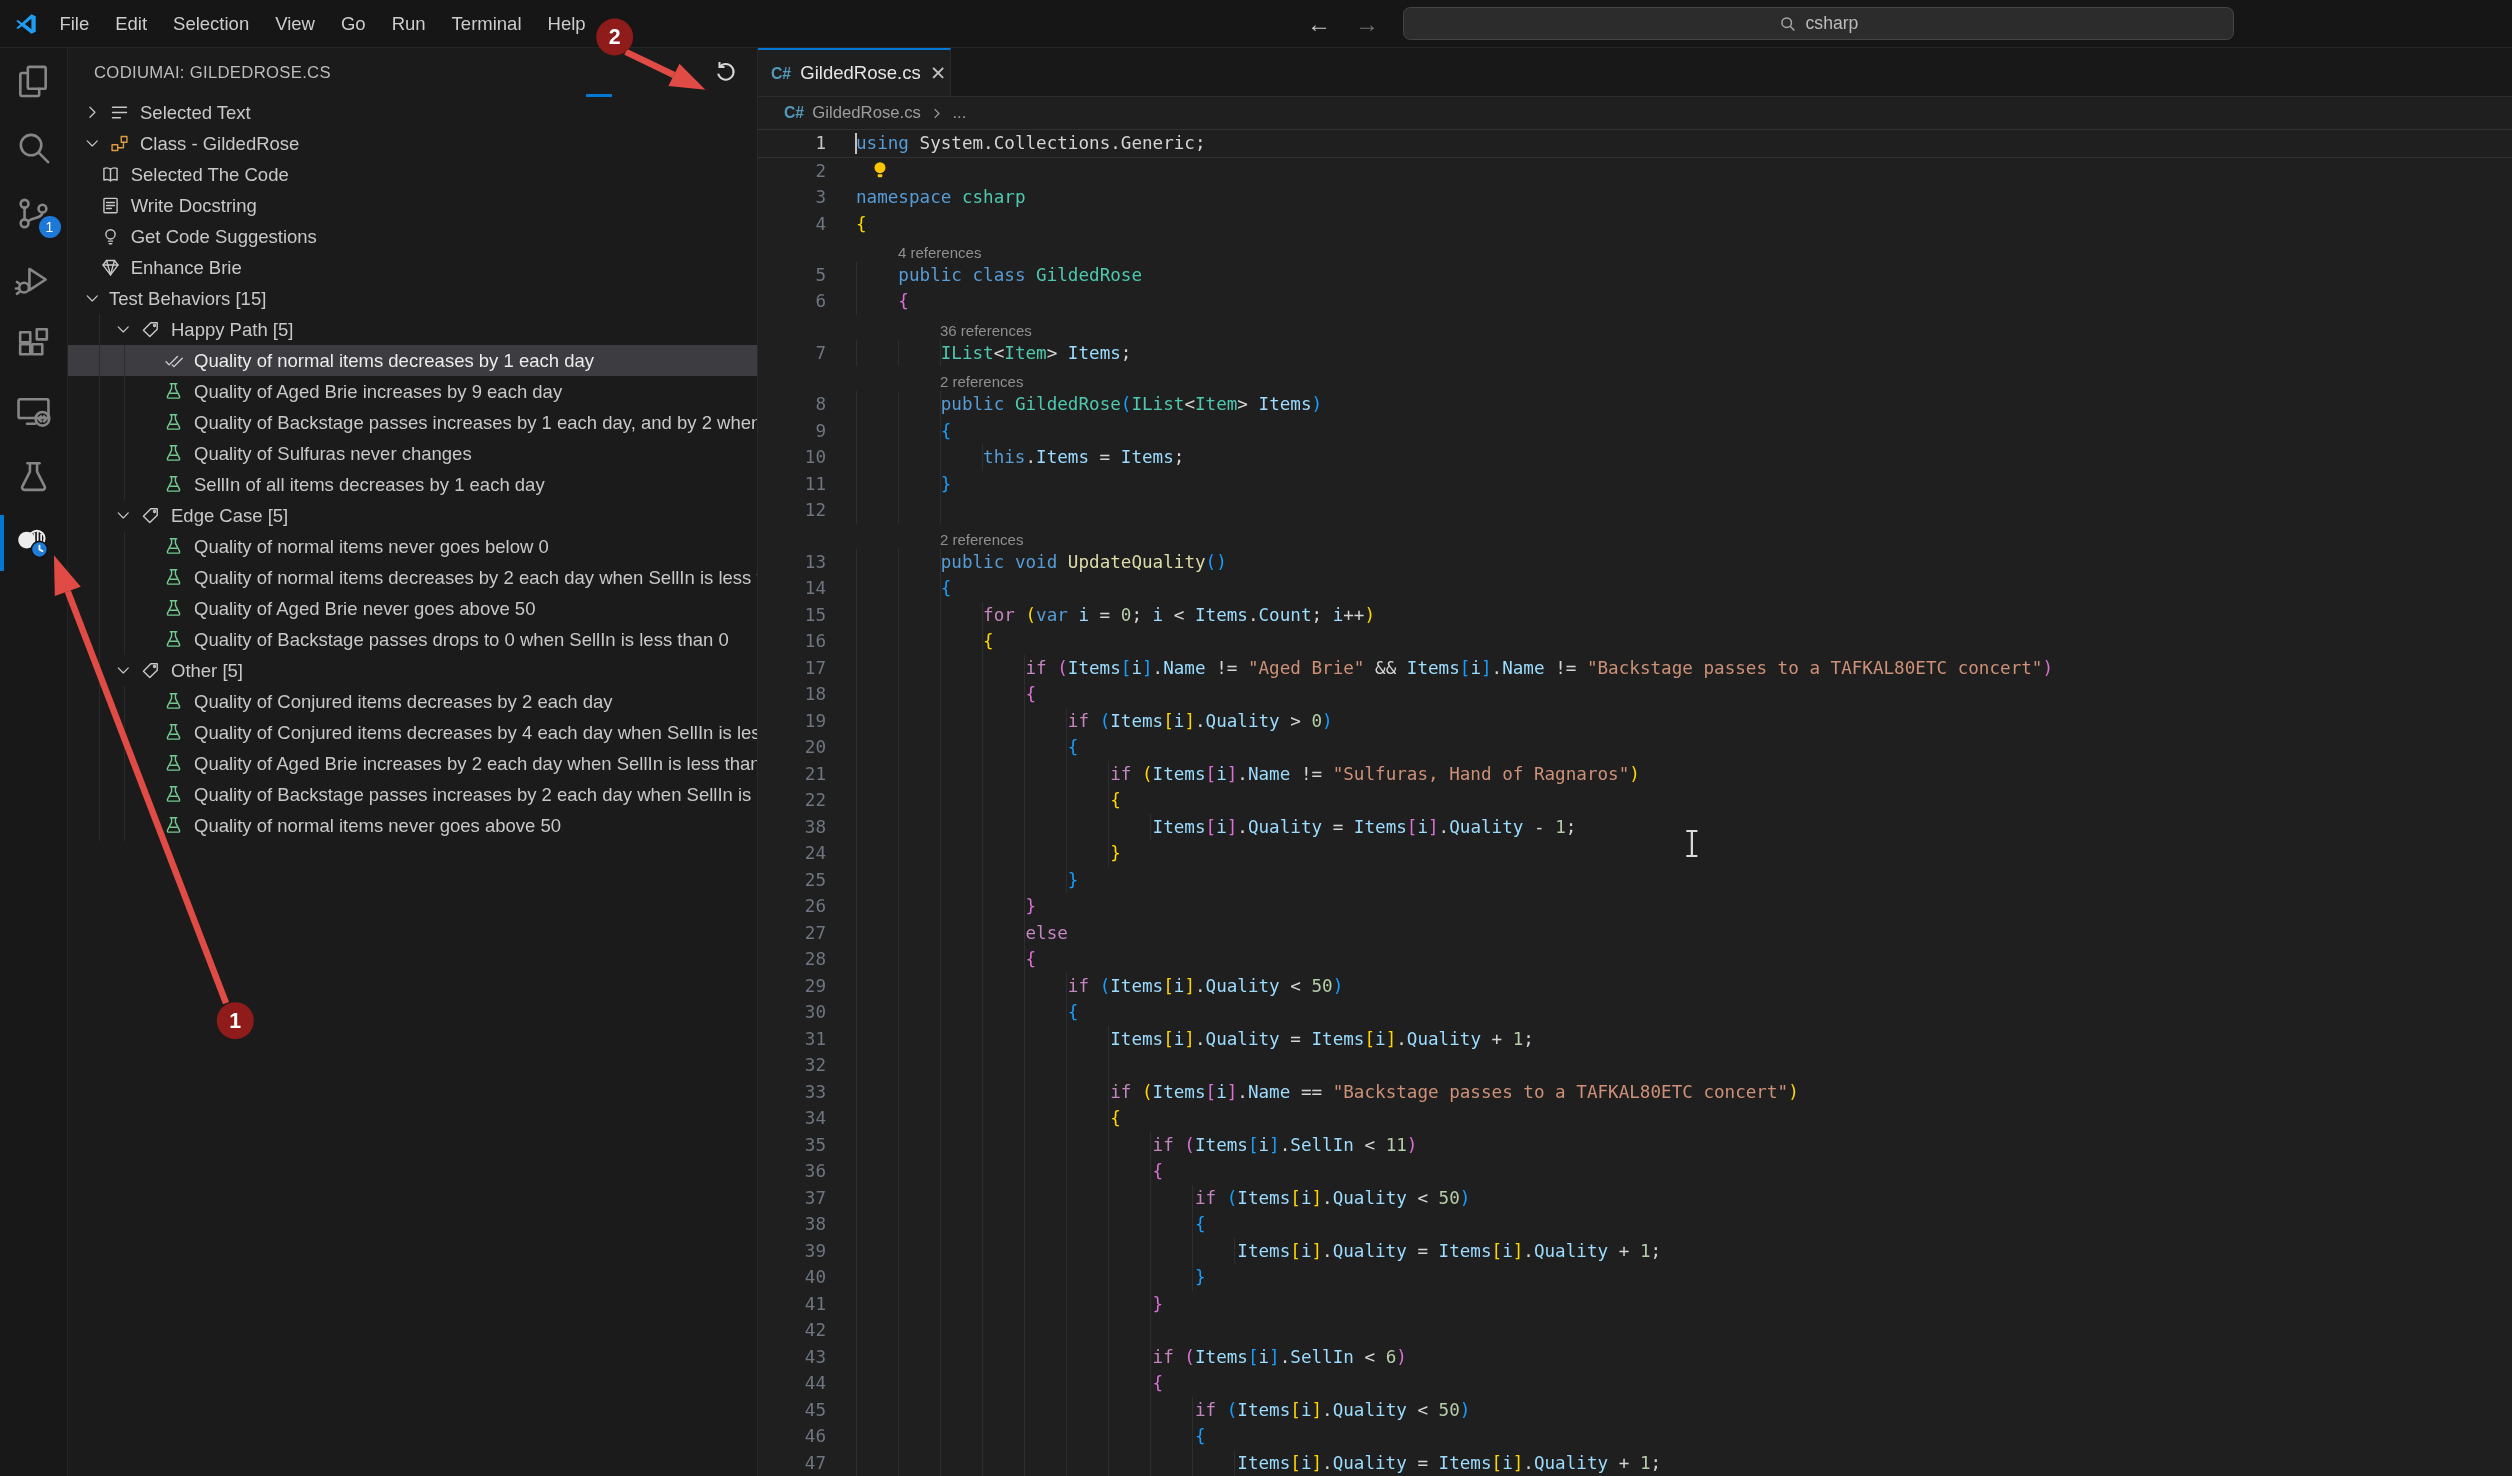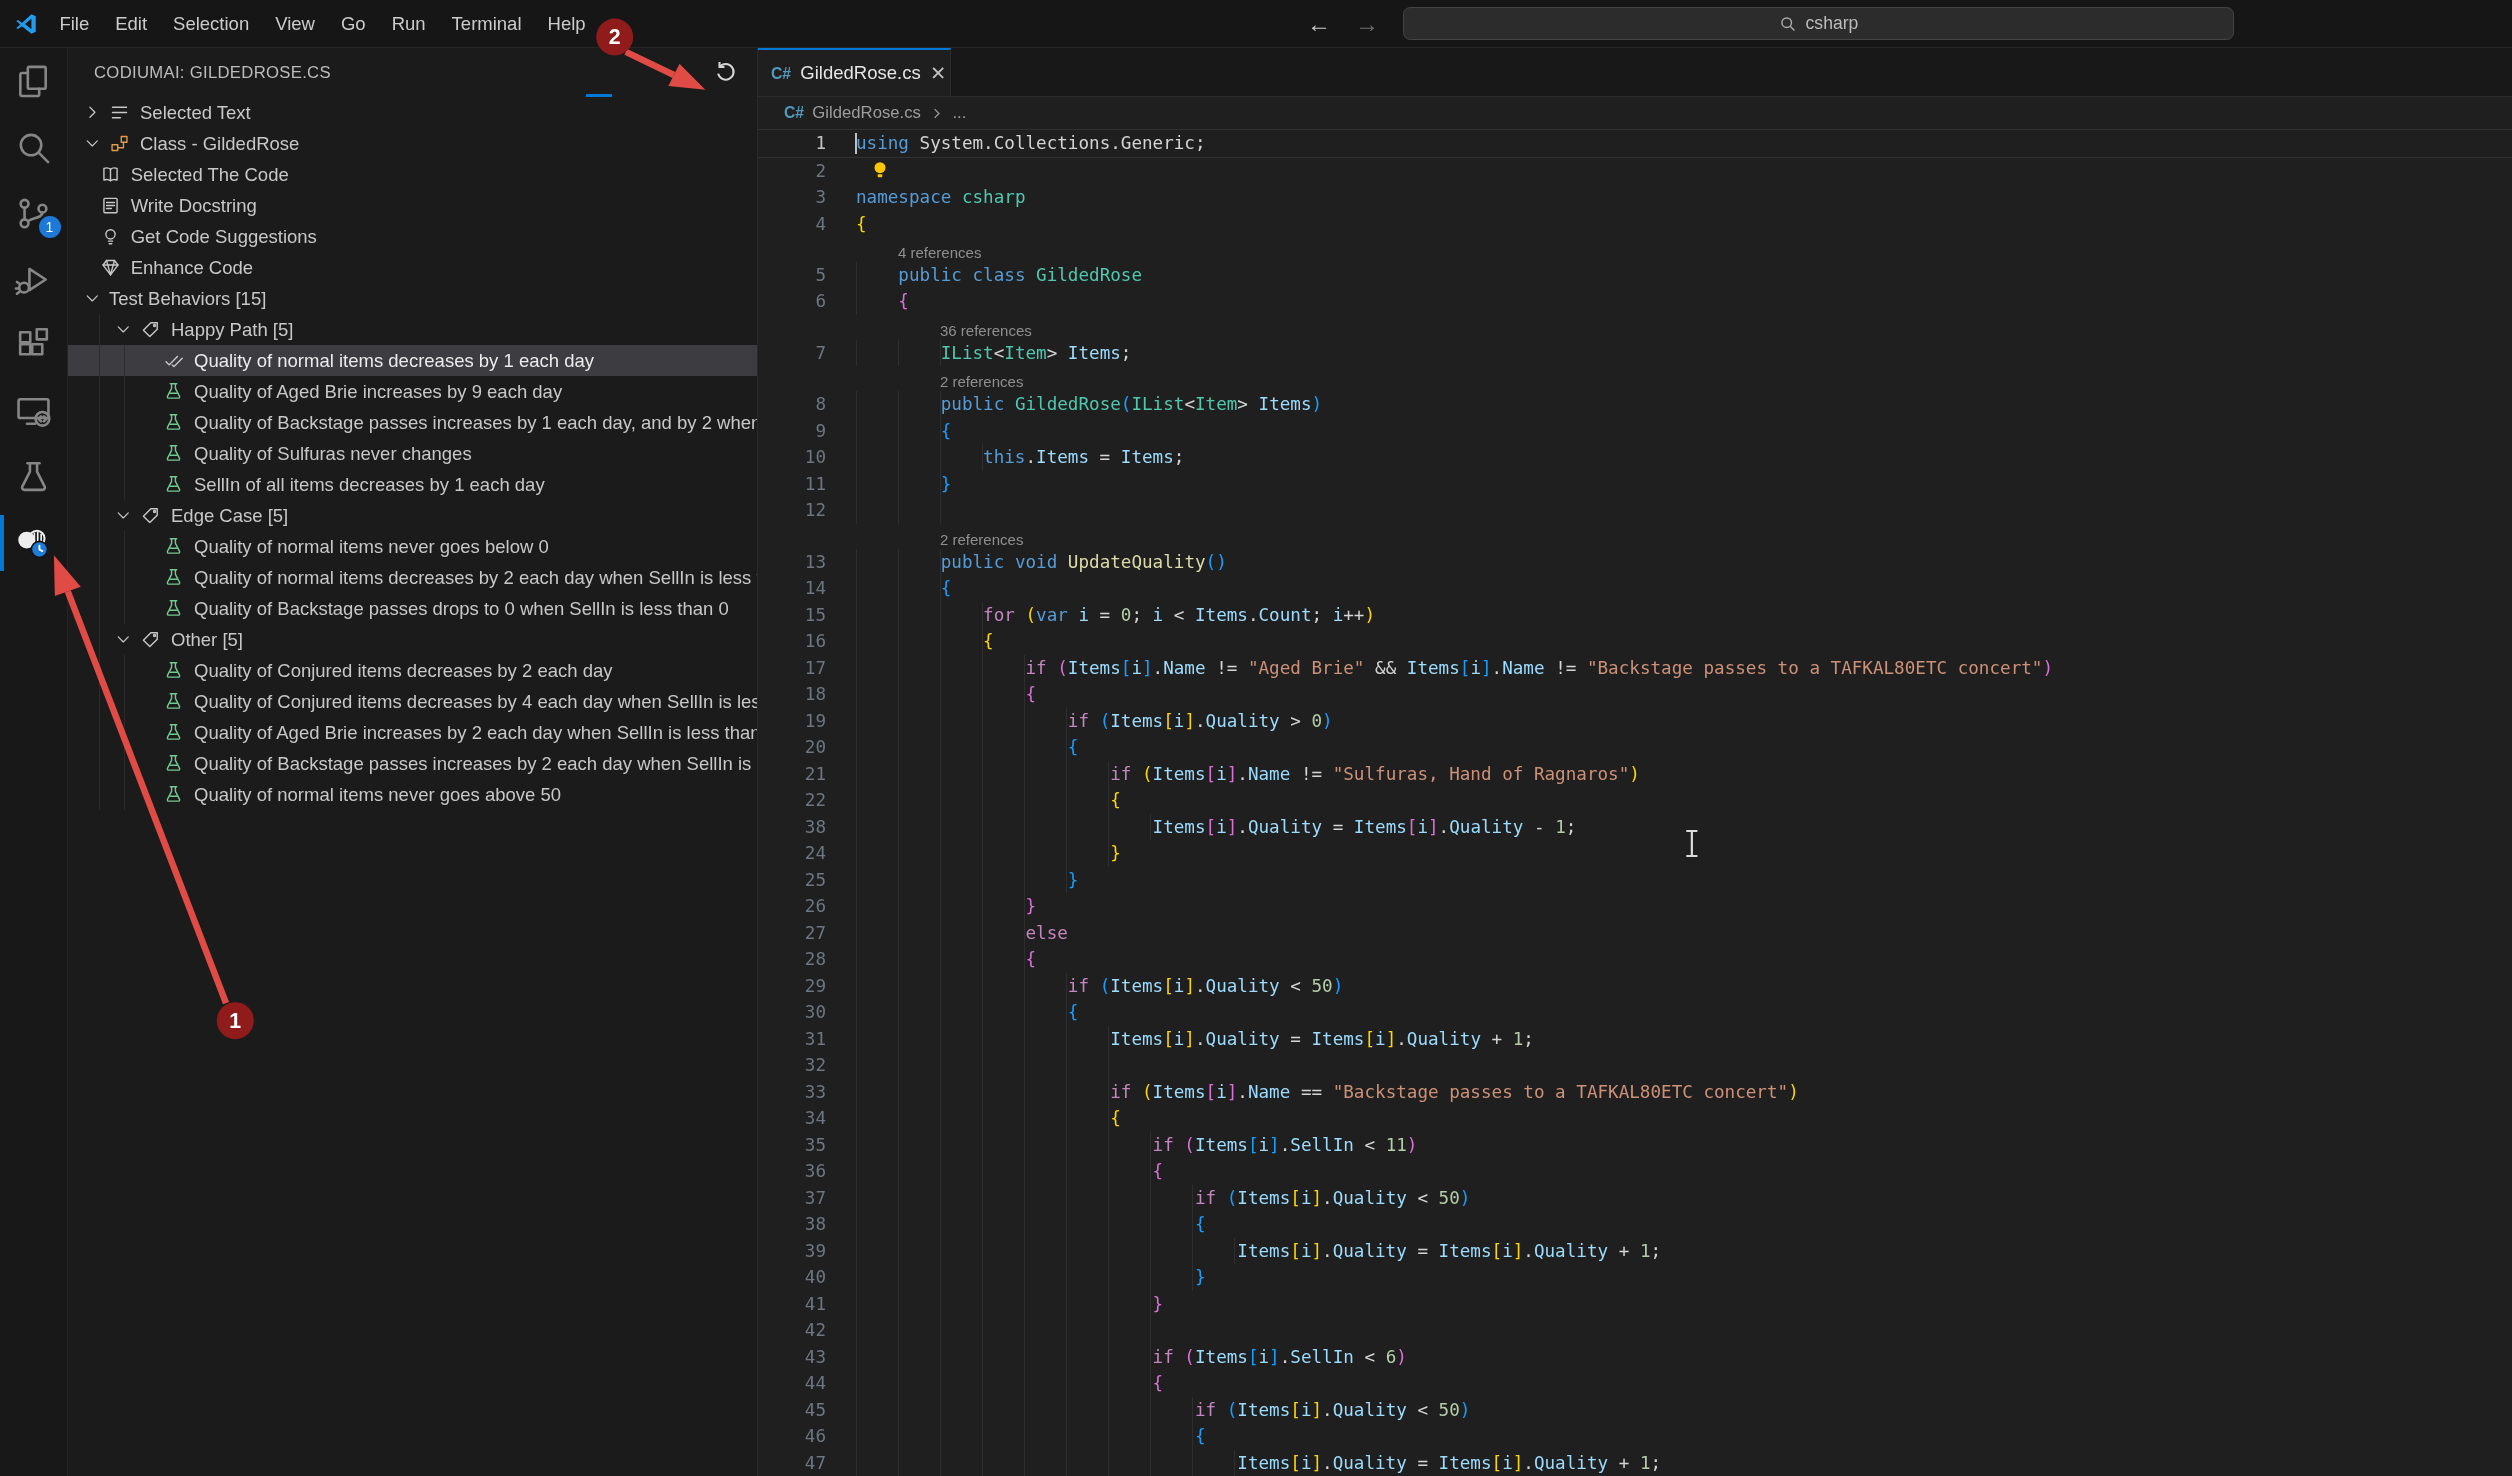--- a/index.html
+++ b/index.html
@@ -257,21 +257,21 @@
             <span data-name="tree-item-label">Get Code Suggestions</span>
           </div>
           <div class="row lvl0" data-name="tree-item">
             <span class="chev empty" data-name="chevron-spacer"></span>
             <span class="icon " data-name="gem-icon">
               <svg viewBox="0 0 24 24" fill="none" stroke="currentColor" stroke-width="1.6" stroke-linejoin="round" stroke-linecap="round">
                 <path d="M7.5 4h9l4 5.2L12 20.5 3.5 9.2z"></path>
                 <path d="M3.5 9.2h17M7.5 4l4.5 16.5M16.5 4 12 20.5"></path>
               </svg>
             </span>
-            <span data-name="tree-item-label">Enhance Code</span>
+            <span data-name="tree-item-label">Enhance Brie</span>
           </div>
           <div class="row lvl0" data-name="tree-item">
             <span class="chev" data-name="chevron-down-icon">
               <svg viewBox="0 0 24 24" fill="none" stroke="currentColor" stroke-width="1.6" stroke-linejoin="round" stroke-linecap="round">
                 <path d="M5.5 9 12 15.5 18.5 9"></path>
               </svg>
             </span>
             <span data-name="tree-item-label">Test Behaviors [15]</span>
           </div>
           <div class="row lvl1 g1" data-name="tree-item">
@@ -356,20 +356,29 @@
             <span data-name="tree-item-label">Quality of normal items never goes below 0</span>
           </div>
           <div class="row lvl2 g2" data-name="tree-item">
             <span class="icon " data-name="beaker-icon">
               <svg viewBox="0 0 24 24" fill="none" stroke="currentColor" stroke-width="1.6" stroke-linejoin="round" stroke-linecap="round">
                 <path d="M9.8 3.2v5.2L5.1 17.6a1.4 1.4 0 0 0 1.3 2h11.2a1.4 1.4 0 0 0 1.3-2L14.2 8.4V3.2"></path>
                 <path d="M8.3 3.2h7.4M8 14h8"></path>
               </svg>
             </span>
             <span data-name="tree-item-label">Quality of normal items decreases by 2 each day when SellIn is less t...</span>
+          </div>
+          <div class="row lvl2 g2" data-name="tree-item">
+            <span class="icon " data-name="beaker-icon">
+              <svg viewBox="0 0 24 24" fill="none" stroke="currentColor" stroke-width="1.6" stroke-linejoin="round" stroke-linecap="round">
+                <path d="M9.8 3.2v5.2L5.1 17.6a1.4 1.4 0 0 0 1.3 2h11.2a1.4 1.4 0 0 0 1.3-2L14.2 8.4V3.2"></path>
+                <path d="M8.3 3.2h7.4M8 14h8"></path>
+              </svg>
+            </span>
+            <span data-name="tree-item-label">Quality of Aged Brie never goes above 50</span>
           </div>
           <div class="row lvl2 g2" data-name="tree-item">
             <span class="icon " data-name="beaker-icon">
               <svg viewBox="0 0 24 24" fill="none" stroke="currentColor" stroke-width="1.6" stroke-linejoin="round" stroke-linecap="round">
                 <path d="M9.8 3.2v5.2L5.1 17.6a1.4 1.4 0 0 0 1.3 2h11.2a1.4 1.4 0 0 0 1.3-2L14.2 8.4V3.2"></path>
                 <path d="M8.3 3.2h7.4M8 14h8"></path>
               </svg>
             </span>
             <span data-name="tree-item-label">Quality of Backstage passes drops to 0 when SellIn is less than 0</span>
           </div>

